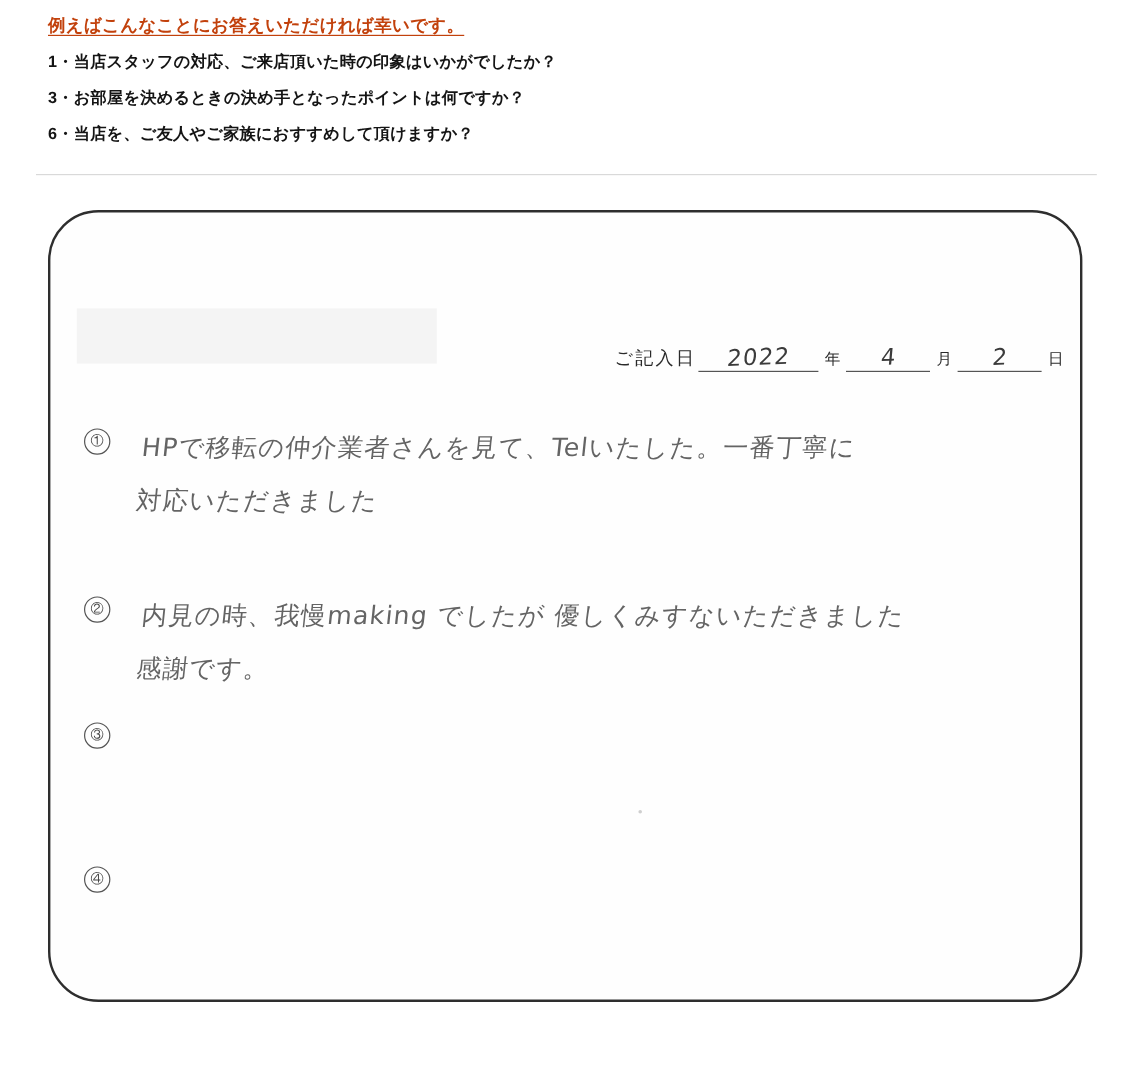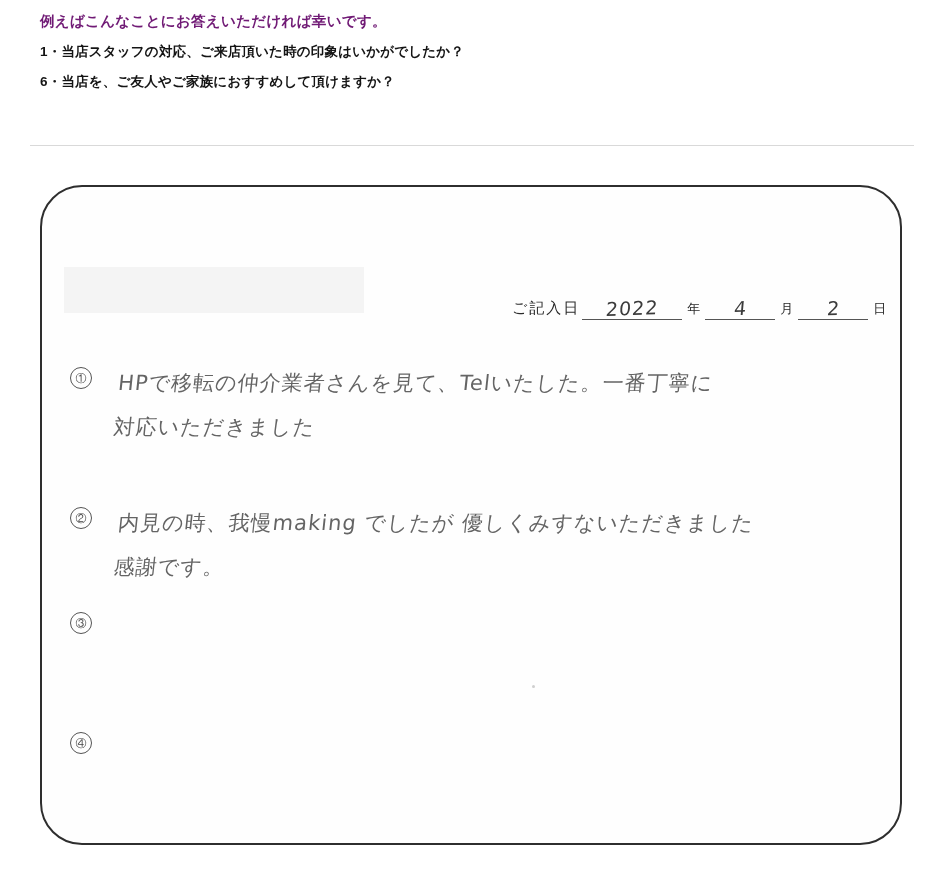--- a/index.html
+++ b/index.html
@@ -20,23 +20,24 @@
   #header-block {
     position: absolute;
     left: 40px;
     top: 12px;
     width: 860px;
   }
   #header-title {
     font-size: 14.5px;
     font-weight: bold;
     letter-spacing: 0.3px;
+    text-decoration: underline;
     text-underline-offset: 3px;
     margin: 0 0 8px 0;
-    color: #701a75;
+    color: #c2410c;
   }
   .q-item {
     font-size: 13.5px;
     font-weight: bold;
     letter-spacing: 0.2px;
     margin: 12px 0 8px 0;
     color: #141414;
   }
   .q-item:last-child { margin-bottom: 0; }
 
@@ -47,21 +48,21 @@
     top: 145px;
     width: 884px;
     height: 1px;
     background: #d9d9d9;
   }
 
   
   #answer-card {
     position: absolute;
     left: 40px;
-    top: 185px;
+    top: 175px;
     width: 862px;
     height: 660px;
     border: 2px solid #2e2e2e;
     border-radius: 42px;
     background: #fefefe;
     box-sizing: border-box;
   }
 
   
   #redaction-strip {
@@ -164,20 +165,21 @@
     border-radius: 50%;
     background: #cfcfcf;
   }
 </style>
 </head>
 <body>
 
 <div id="header-block">
   <div id="header-title">例えばこんなことにお答えいただければ幸いです。</div>
   <div class="q-item">1・当店スタッフの対応、ご来店頂いた時の印象はいかがでしたか？</div>
+  <div class="q-item">3・お部屋を決めるときの決め手となったポイントは何ですか？</div>
   <div class="q-item">6・当店を、ご友人やご家族におすすめして頂けますか？</div>
 </div>
 
 <div id="header-rule"></div>
 
 <div id="answer-card">
 
   <div id="redaction-strip"></div>
 
   <div id="date-line">

